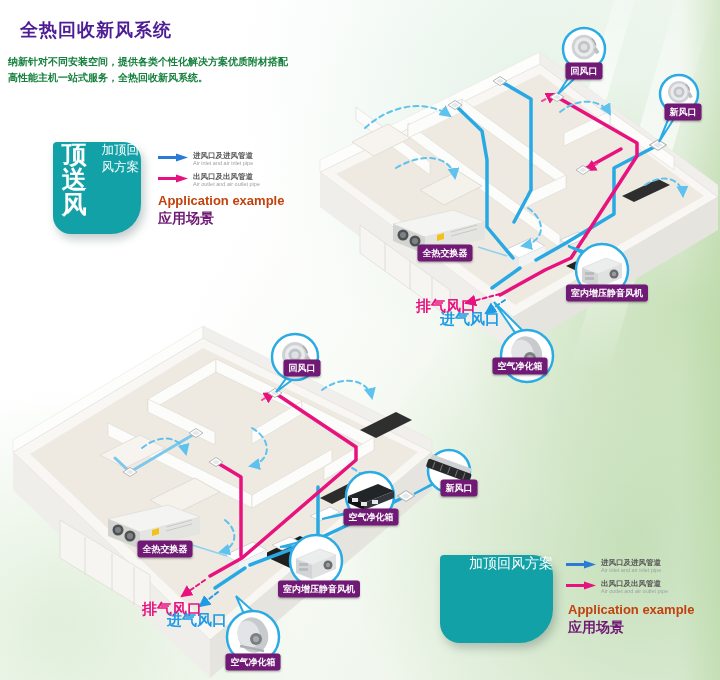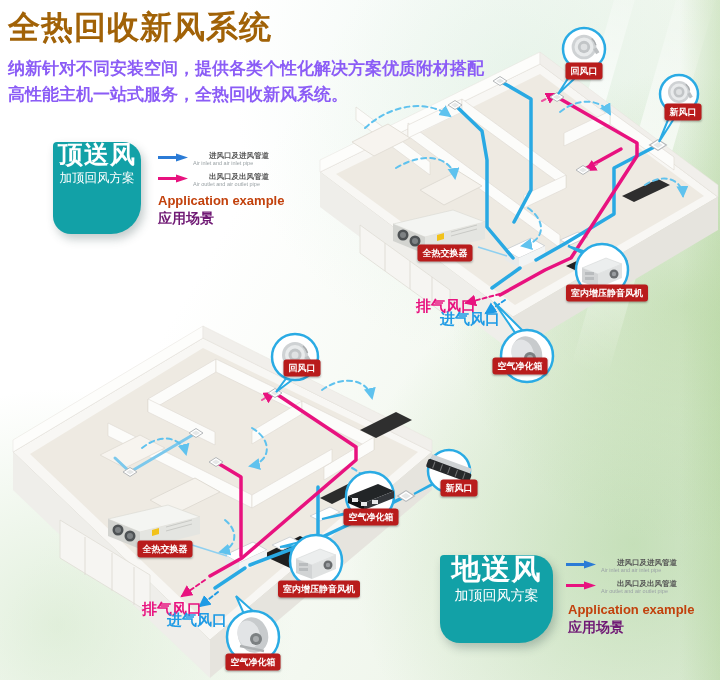--- a/index.html
+++ b/index.html
@@ -16,47 +16,47 @@
   .streak{position:absolute;pointer-events:none;z-index:0;
     background:linear-gradient(to bottom, rgba(255,255,255,0), rgba(255,255,255,.75), rgba(255,255,255,0));}
   .streak.s1{right:54px;top:-40px;width:38px;height:420px;transform:rotate(16deg);}
   .streak.s2{right:120px;top:-60px;width:20px;height:360px;transform:rotate(16deg);}
   .band{position:absolute;right:-14px;top:0;width:54px;height:100%;z-index:0;
     background:linear-gradient(to right, rgba(176,212,152,0), rgba(168,206,142,.5));}
 
   svg.scene{position:absolute;left:0;top:0;z-index:1;}
 
   .hdr{position:absolute;left:8px;top:6px;z-index:4;}
-  .hdr h1{margin:0;font-size:32px;font-weight:bold;color:#a16207;letter-spacing:1px;}
-  .hdr p{margin:6px 0 0 0;font-size:17px;font-weight:bold;color:#8b5cf6;line-height:1.55;}
+  .hdr h1{margin:12px;font-size:18px;font-weight:bold;color:#4c1d95;letter-spacing:1px;}
+  .hdr p{margin:6px 0 0 0;font-size:10px;font-weight:bold;color:#15803d;line-height:1.55;}
 
   .scheme-box{position:absolute;background:#12a1a7;color:#fff;text-align:center;z-index:4;
-    display:flex;flex-direction:column;justify-content:flex-start;gap:3px;
+    display:flex;flex-direction:row;justify-content:flex-end;gap:3px;
     box-shadow:3px 5px 10px rgba(40,70,70,.28);}
   .scheme-box.top{left:53px;top:142px;width:88px;height:92px;border-radius:4px 18px 30px 18px;}
   .scheme-box.bottom{left:440px;top:555px;width:113px;height:88px;border-radius:4px 20px 34px 20px;}
   .scheme-name{font-size:25px;font-weight:bold;letter-spacing:1px;line-height:1;}
   .scheme-box.bottom .scheme-name{font-size:29px;}
   .scheme-plan{font-size:12.5px;font-weight:normal;}
   .scheme-box.bottom .scheme-plan{font-size:14px;}
 
   .legend{position:absolute;z-index:4;}
   .legend.lg-top{left:158px;top:151px;}
   .legend.lg-bottom{left:566px;top:558px;}
   .legend-row{display:flex;align-items:flex-start;gap:5px;margin-bottom:5px;}
   .legend-row svg{margin-top:2px;flex:none;}
-  .legend-cn{font-size:7.5px;font-weight:bold;color:#555;line-height:1.25;white-space:nowrap;margin-left:16px;}
+  .legend-cn{font-size:7.5px;font-weight:bold;color:#555;line-height:1.25;white-space:nowrap;}
   .legend-en{font-size:5.5px;color:#9aa2a5;line-height:1.2;white-space:nowrap;}
 
   .app-en{position:absolute;font-size:13px;font-weight:bold;color:#c2410c;z-index:4;white-space:nowrap;}
   .app-cn{position:absolute;font-size:14px;font-weight:bold;color:#701a75;z-index:4;white-space:nowrap;}
   .app-en.a-top{left:158px;top:193px;} .app-cn.a-top{left:158px;top:210px;}
   .app-en.a-bottom{left:568px;top:602px;} .app-cn.a-bottom{left:568px;top:619px;}
 
-  .tag{position:absolute;transform:translate(-50%,-50%);background:#b91c1c;color:#fff;
+  .tag{position:absolute;transform:translate(-50%,-50%);background:#701a75;color:#fff;
     font-size:9px;font-weight:bold;padding:2px 5px;border-radius:3px;white-space:nowrap;z-index:3;
     box-shadow:0 1px 2px rgba(0,0,0,.25);}
   .port{position:absolute;transform:translate(-50%,-50%);font-size:15px;font-weight:bold;
     white-space:nowrap;z-index:3;}
   .port.pink{color:#e8127f;} .port.blue{color:#1e9be5;font-family:Liberation Serif, serif;}
 </style>
 </head>
 <body>
 
 <div class="streak s1"></div>
@@ -364,21 +364,20 @@
     <div>
         <div class="legend-cn">出风口及出风管道</div>
          <div class="legend-en">Air outlet and air outlet pipe</div>
       </div>
   </div>
 </div>
 <div class="app-en a-top">Application example</div>
 <div class="app-cn a-top">应用场景</div>
 
 <div class="scheme-box bottom">
-  <div class="scheme-name">地送风</div>
   <div class="scheme-plan">加顶回风方案</div>
 </div>
 
 <div class="legend lg-bottom">
   <div class="legend-row">
     <svg width="30" height="9">
       <polygon points="0,3 18,3 18,0.5 30,4.5 18,8.5 18,6 0,6" fill="#2b7bd6"></polygon>
       </svg>
     <div>
         <div class="legend-cn">进风口及进风管道</div>

